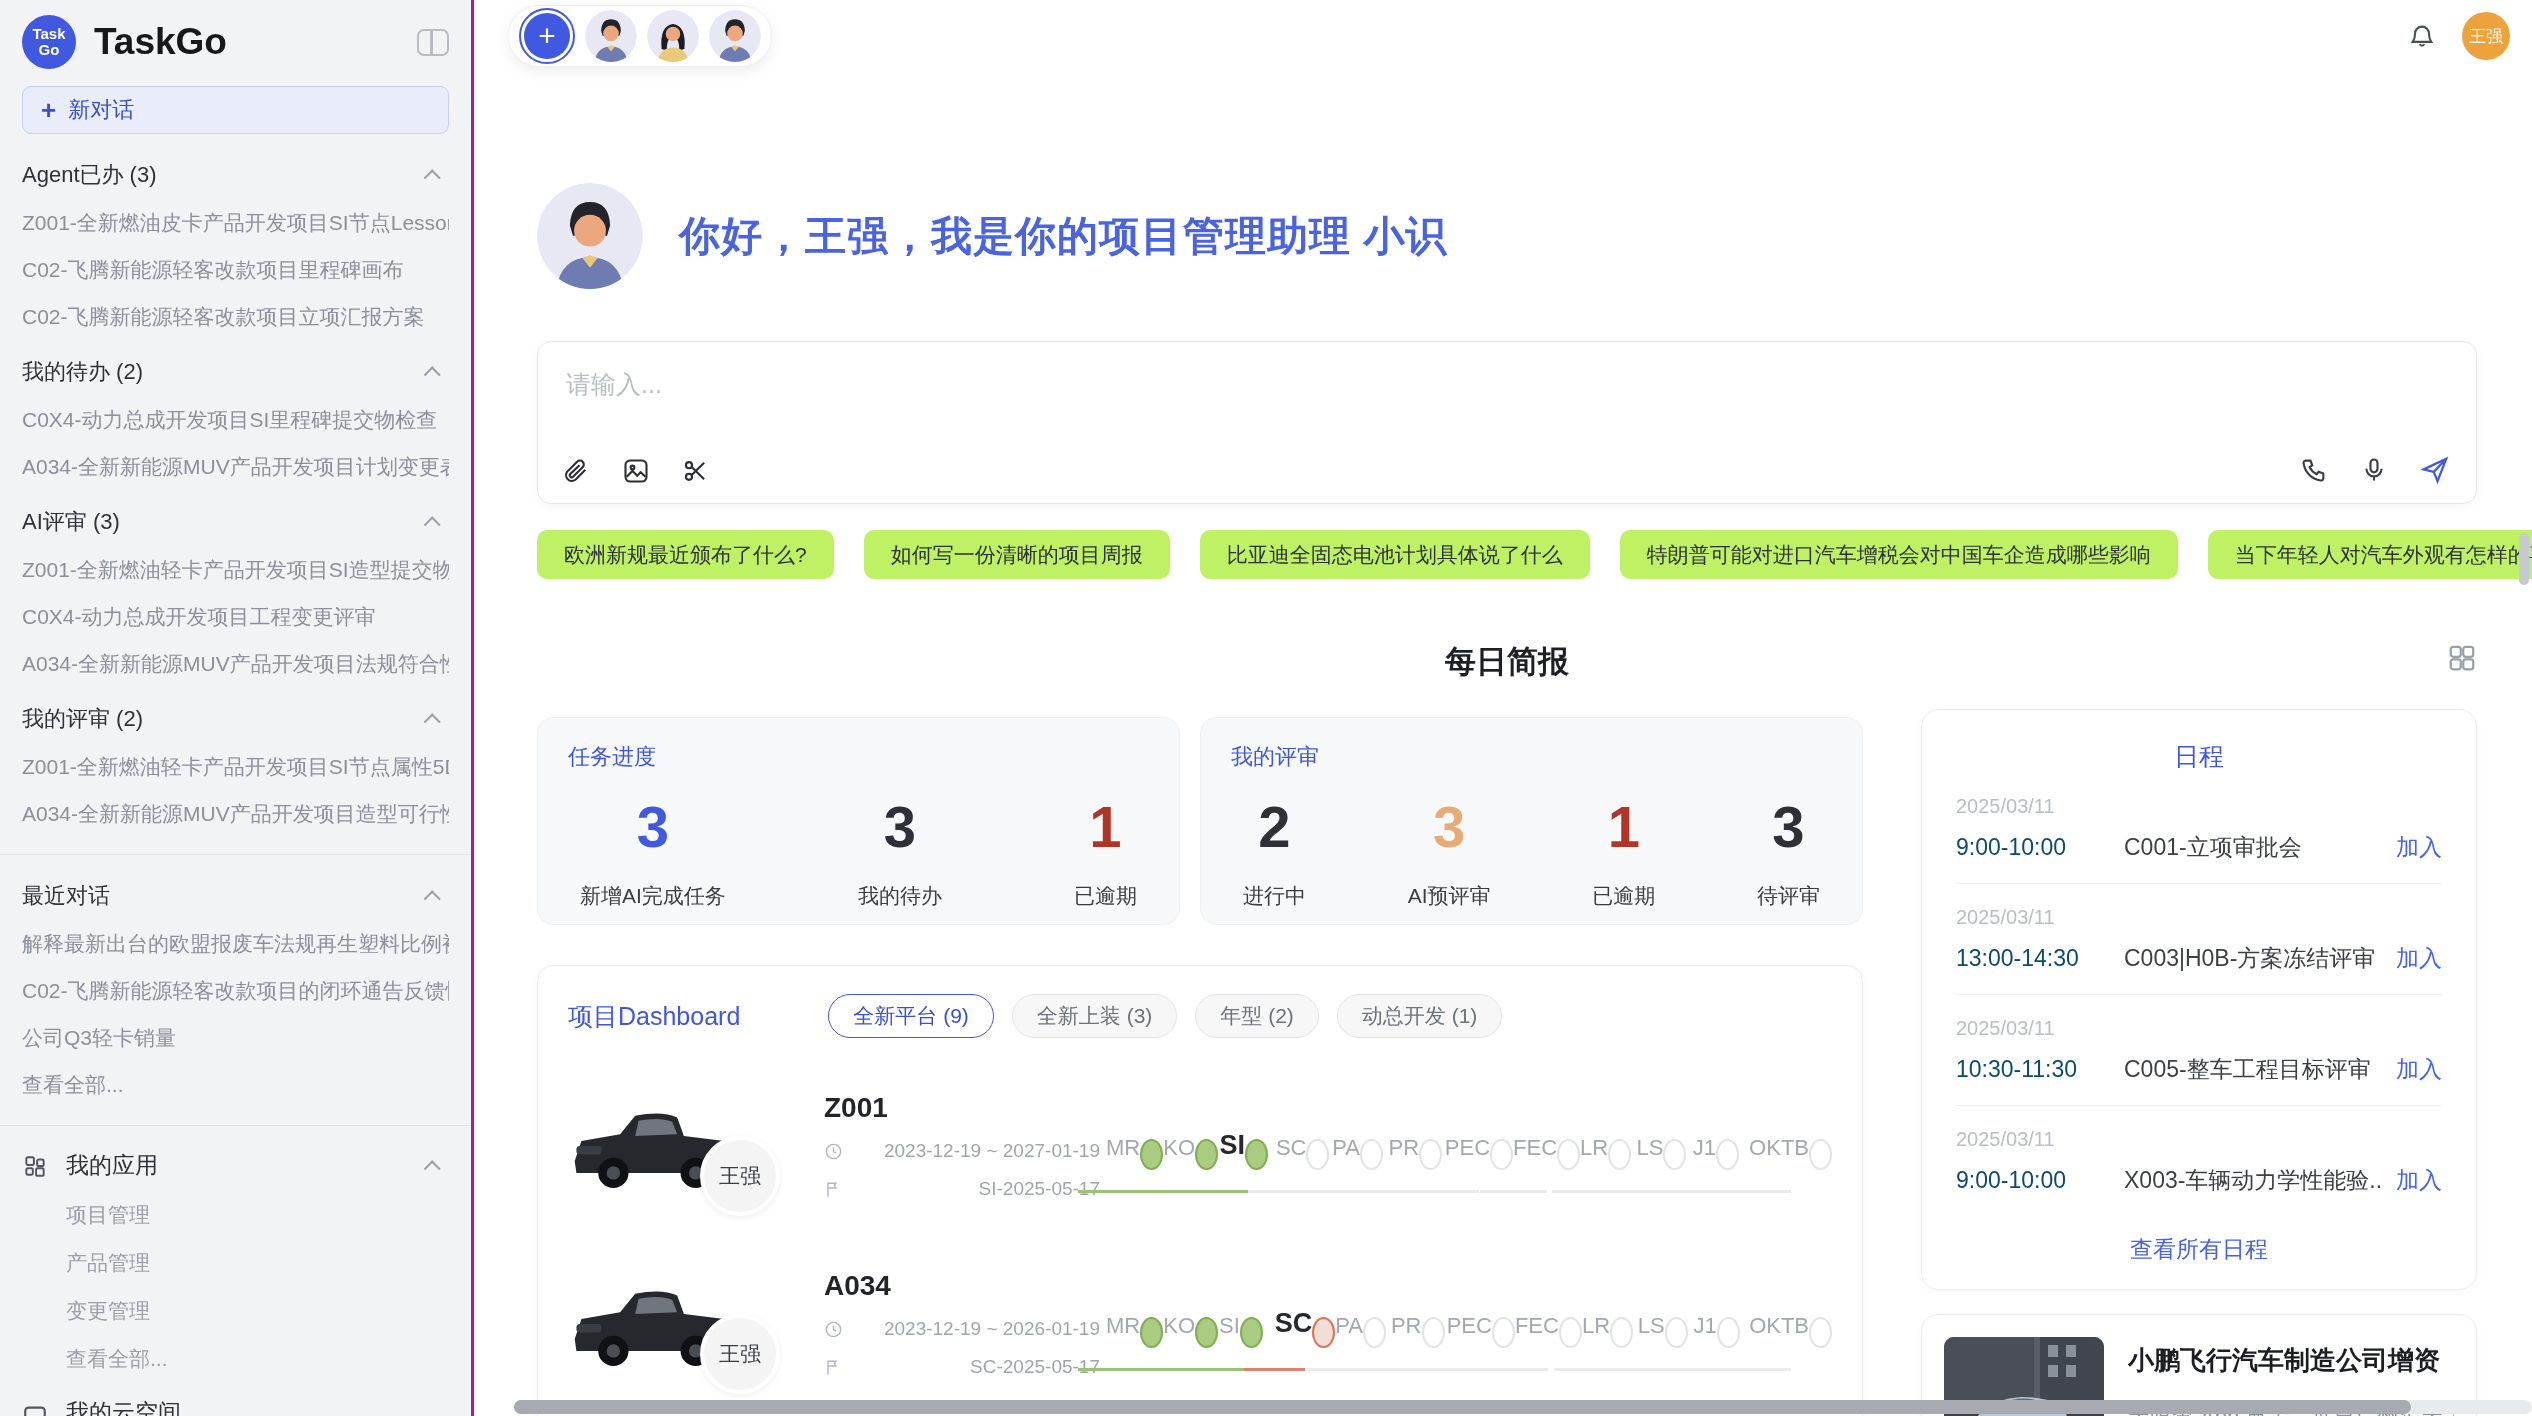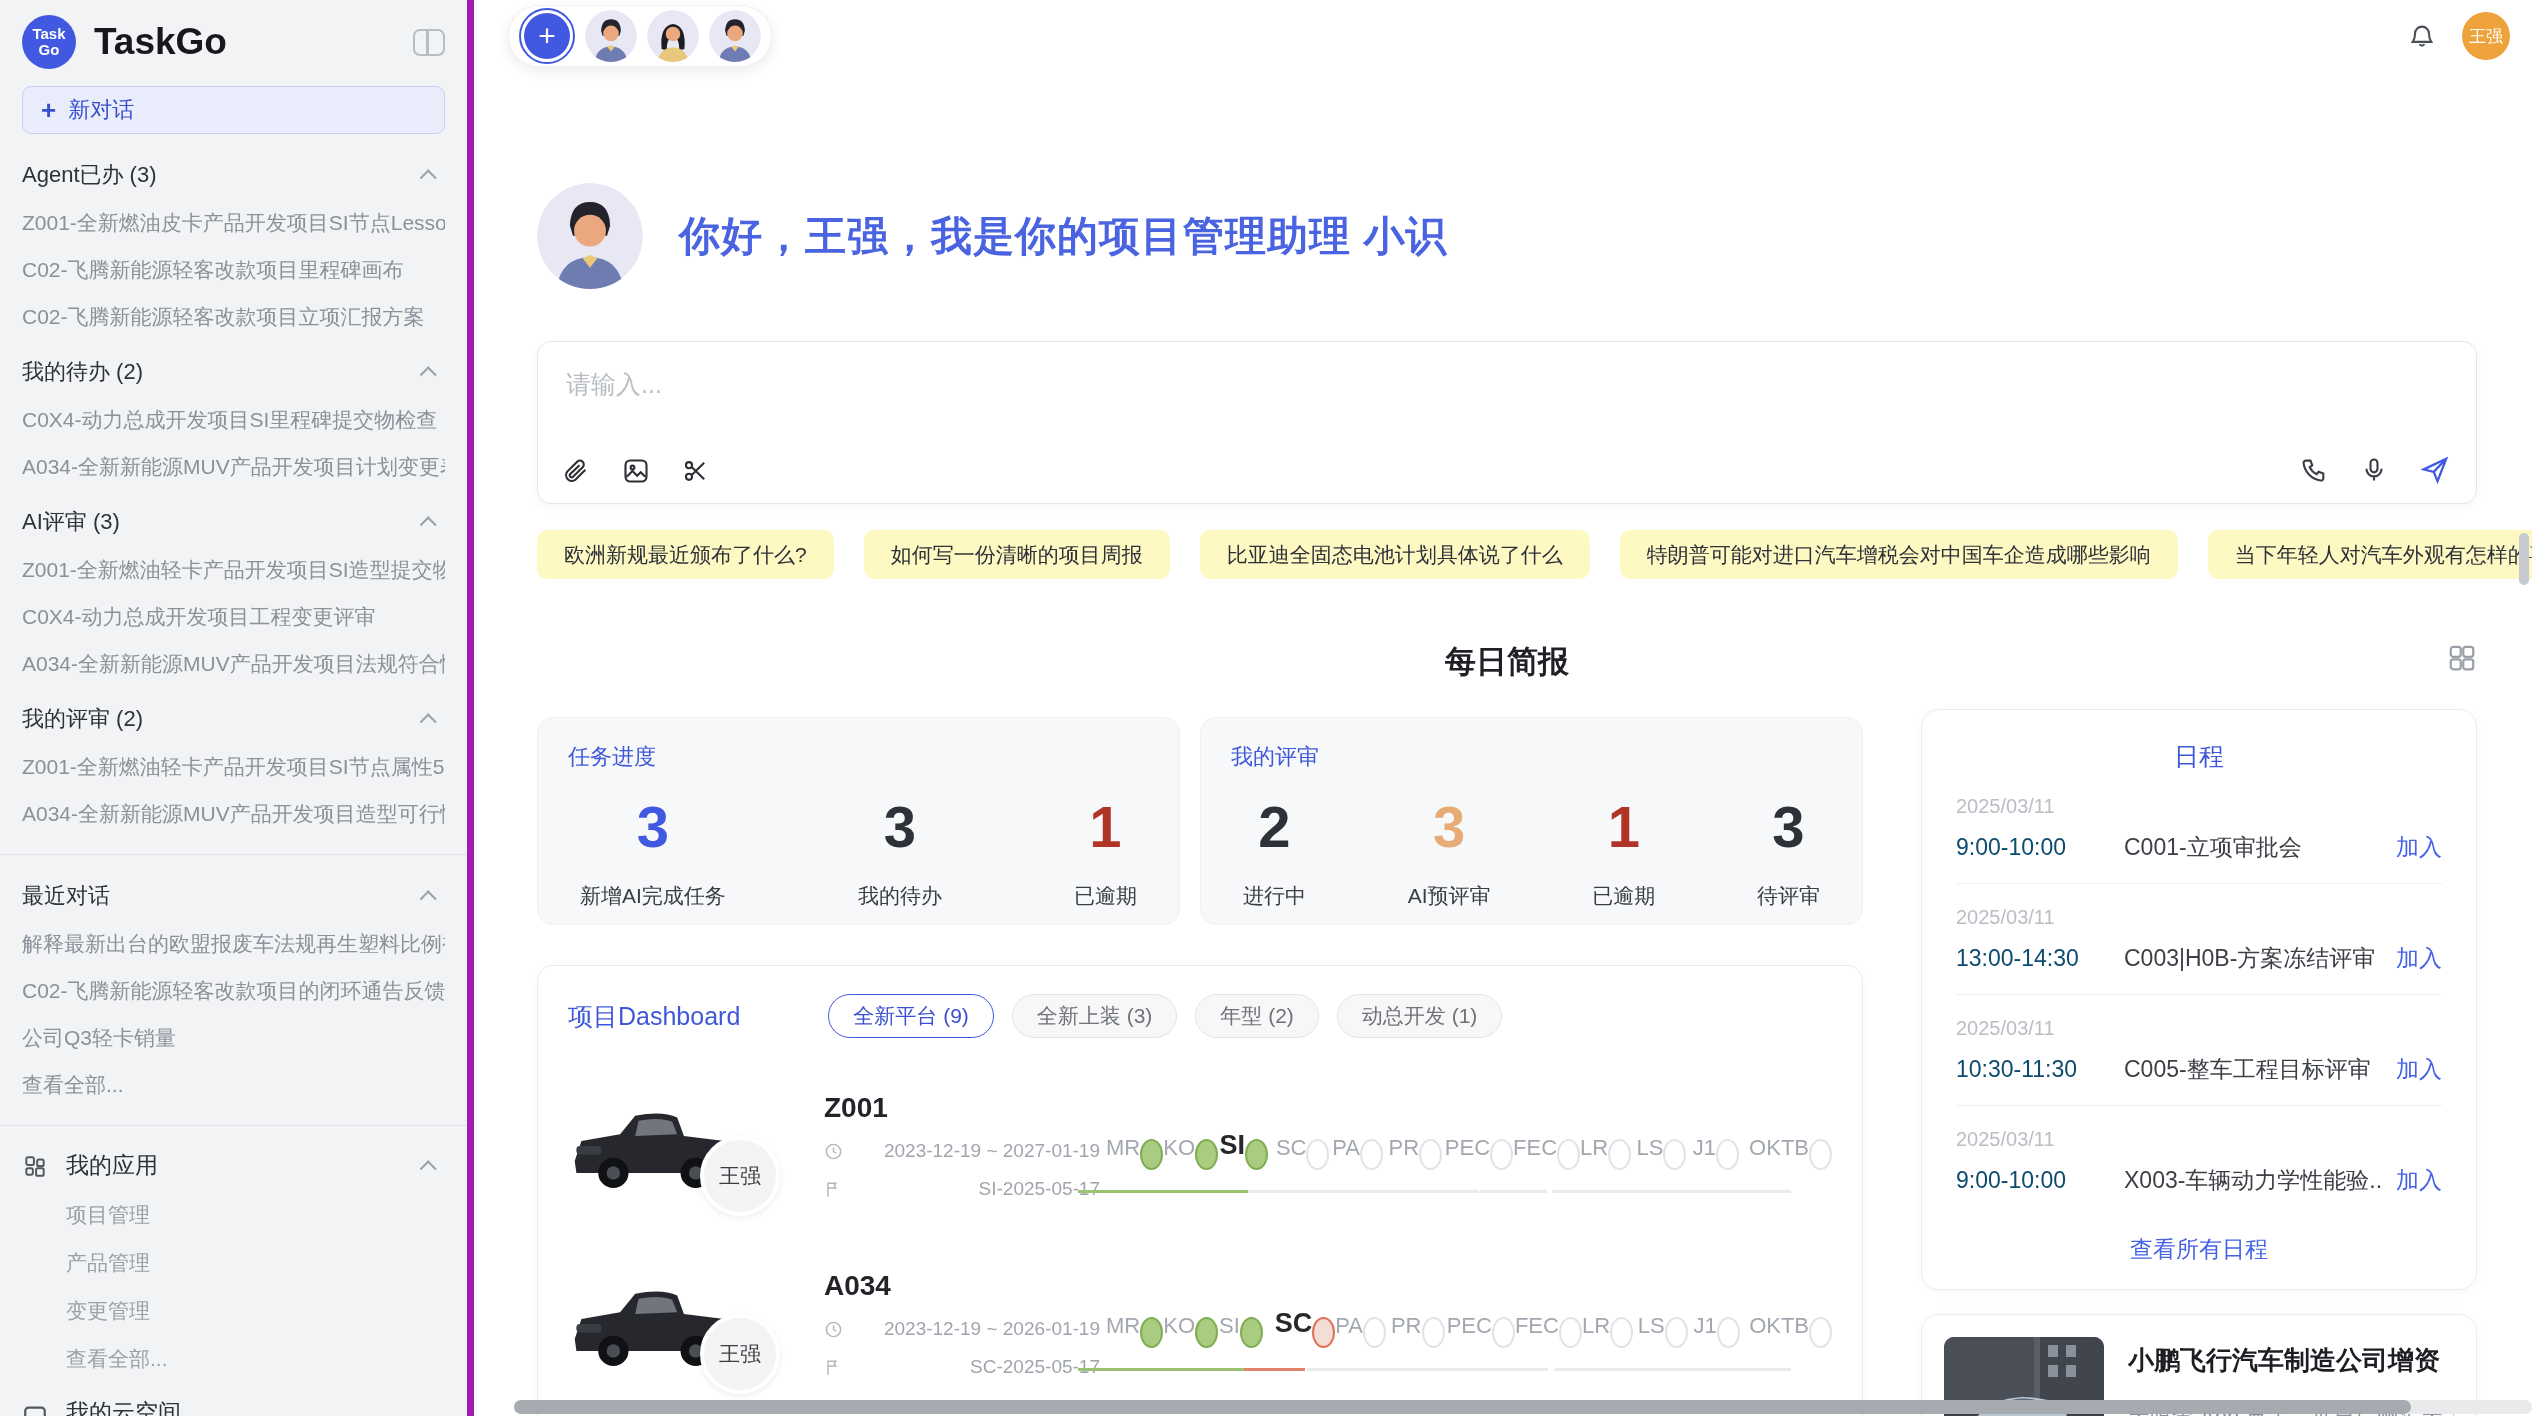--- a/index.html
+++ b/index.html
@@ -2,21 +2,21 @@
 <html><head>
 <meta charset="utf-8">
 <style>
   * { margin:0; padding:0; box-sizing:border-box; }
   html,body { width:2532px; height:1416px; overflow:hidden; background:#fff;
     font-family:"Liberation Sans","DejaVu Sans",sans-serif; }
   body { display:flex; }
 
   
   .sidebar { width:474px; min-width:474px; height:1416px; background:#f2f3f5;
-    border-right:7px solid #a21caf; padding:14px 22px 0 22px; overflow:hidden; }
+    border-right:3px solid #a21caf; padding:14px 22px 0 22px; overflow:hidden; }
   .sb-header { display:flex; align-items:center; height:56px; }
   .logo-circle { width:54px; height:54px; border-radius:50%; background:#4159e0; color:#fff;
     display:flex; flex-direction:column; align-items:center; justify-content:center;
     font-size:15px; line-height:16px; font-weight:bold; }
   .sb-title { font-size:37px; font-weight:bold; color:#17181c; margin-left:18px; flex:1; }
   .panel-icon { width:32px; height:27px; border:2.5px solid #b8bcc3; border-radius:7px; position:relative; }
   .panel-icon::before { content:""; position:absolute; left:11px; top:0; bottom:0; width:2.5px; background:#b8bcc3; }
   .new-chat { margin-top:16px; height:48px; border:1.5px solid #c8cff2; background:#e9ecfa;
     border-radius:9px; display:flex; align-items:center; padding:0 18px; color:#3a50cf;
     font-size:22px; cursor:pointer; }
@@ -58,21 +58,21 @@
   .composer { margin-top:52px; height:163px; border:1.5px solid #e5e5e9; border-radius:14px;
     box-shadow:0 3px 10px rgba(0,0,0,.04); padding:26px 28px 20px 28px; position:relative; }
   .composer .ph { font-size:25px; color:#b9bdc4; }
   .composer-icons { position:absolute; left:24px; bottom:18px; display:flex; gap:32px; color:#2c2e33; }
   .composer-icons .ci { width:28px; height:28px; cursor:pointer; }
   .composer-actions { position:absolute; right:26px; bottom:18px; display:flex; gap:32px; align-items:center; }
   .composer-actions .ci { width:28px; height:28px; color:#3a3d44; cursor:pointer; }
   .composer-actions .send { color:#4159e0; width:30px; height:30px; }
 
   .chips { display:flex; gap:30px; margin-top:26px; }
-  .chip { height:49px; background:#fef9c3; border-radius:10px; display:flex; align-items:center;
+  .chip { height:49px; background:#bef264; border-radius:10px; display:flex; align-items:center;
     padding:0 27px; font-size:21px; color:#2e3138; white-space:nowrap; cursor:pointer;text-align:center; }
 
   .briefing-header { position:relative; margin-top:62px; height:40px; }
   .briefing-title { text-align:center; font-size:31px; font-weight:bold; color:#1e2025; }
   .grid-icon { position:absolute; right:0; top:2px; width:30px; height:30px; color:#9aa0a8; cursor:pointer; }
 
   .columns { display:flex; margin-top:36px; align-items:flex-start; }
   .left-col { width:1326px; }
   .right-col { width:556px; margin-left:auto; margin-top:-8px; }
 

